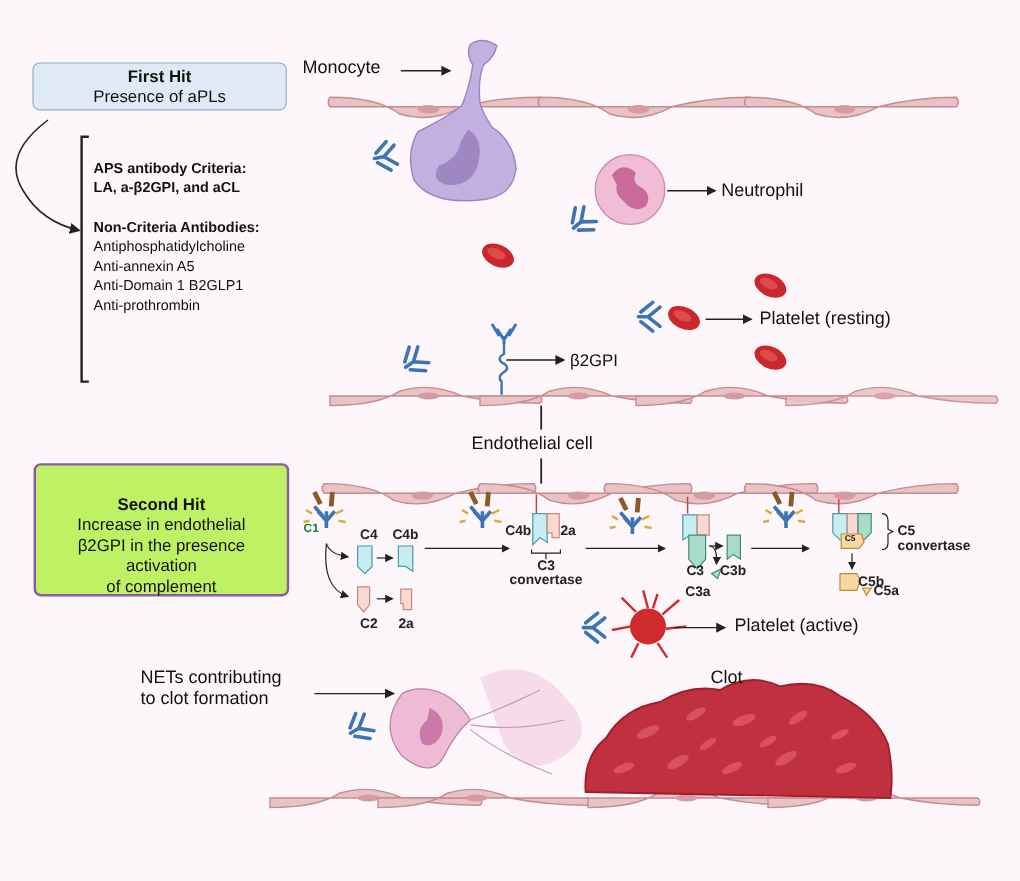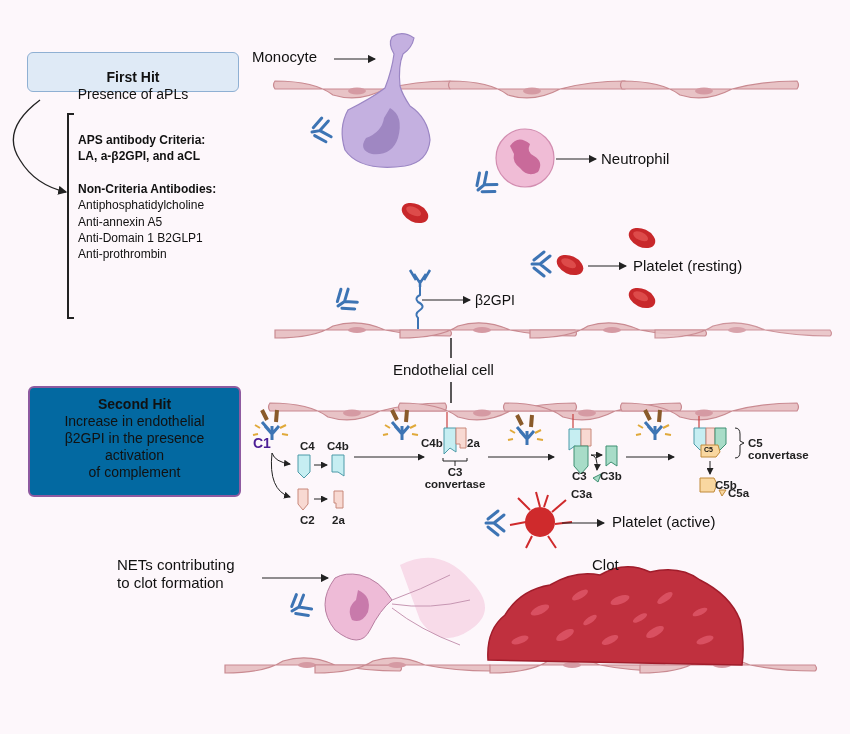--- a/index.html
+++ b/index.html
@@ -1,19 +1,19 @@
 <!DOCTYPE html>
 <html><head>
 <meta charset="utf-8">
 <style>
   html,body{margin:0;padding:0;background:#fdf7fb;}
   body{width:850px;height:734px;position:relative;overflow:hidden;font-family:"Liberation Sans",sans-serif;color:#111;}
   .abs{position:absolute;}
-  .box1{left:27px;top:52px;width:212px;height:40px;background:#dfeaf6;border:1.5px solid #8fb0d3;border-radius:6px;text-align:center;font-size:14px;line-height:17px;padding-top:16px;box-sizing:border-box;}
-  .box2{left:28px;top:386px;width:213px;height:111px;background:#0369a1;border:2px solid #8e5aa0;border-radius:6px;text-align:center;font-size:14px;line-height:17px;padding-top:8px;box-sizing:border-box;}
+  .box1{left:27px;top:52px;width:212px;height:40px;background:#dfeaf6;border:1.5px solid #8fb0d3;border-radius:6px;text-align:center;font-size:14px;line-height:17px;padding-top:2px;box-sizing:border-box;}
+  .box2{left:28px;top:386px;width:213px;height:111px;background:#bef264;border:2px solid #8e5aa0;border-radius:6px;text-align:center;font-size:14px;line-height:17px;padding-top:24px;box-sizing:border-box;}
   .bold{font-weight:bold;}
   .list{left:78px;top:132px;font-size:12px;line-height:16.4px;}
   .lbl{font-size:15px;}
   .sm{font-size:11.5px;font-weight:bold;color:#222;}
   svg{position:absolute;left:0;top:0;}
 </style>
 </head>
 <body>
 
 <svg width="850" height="734" viewBox="0 0 850 734">
@@ -224,21 +224,21 @@
 <div class="abs lbl" style="left:633px;top:257px;">Platelet (resting)</div>
 <div class="abs" style="left:475px;top:292px;font-size:14px;">β2GPI</div>
 <div class="abs lbl" style="left:393px;top:361px;">Endothelial cell</div>
 <div class="abs lbl" style="left:612px;top:513px;">Platelet (active)</div>
 <div class="abs lbl" style="left:117px;top:556px;line-height:18px;">
   <div>NETs contributing</div>
   <div>to clot formation</div>
 </div>
 <div class="abs lbl" style="left:592px;top:556px;">Clot</div>
 
-<div class="abs" style="left:253px;top:435px;font-size:14px;font-weight:bold;color:#4c1d95;">C1</div>
+<div class="abs" style="left:253px;top:435px;font-size:10px;font-weight:bold;color:#15803d;">C1</div>
 <div class="abs sm" style="left:300px;top:440px;">C4</div>
 <div class="abs sm" style="left:327px;top:440px;">C4b</div>
 <div class="abs sm" style="left:300px;top:514px;">C2</div>
 <div class="abs sm" style="left:332px;top:514px;">2a</div>
 <div class="abs sm" style="left:421px;top:437px;">C4b</div>
 <div class="abs sm" style="left:467px;top:437px;">2a</div>
 <div class="abs sm" style="left:421px;top:466px;text-align:center;width:68px;line-height:12px;">
   <div>C3</div>
   <div>convertase</div>
 </div>

